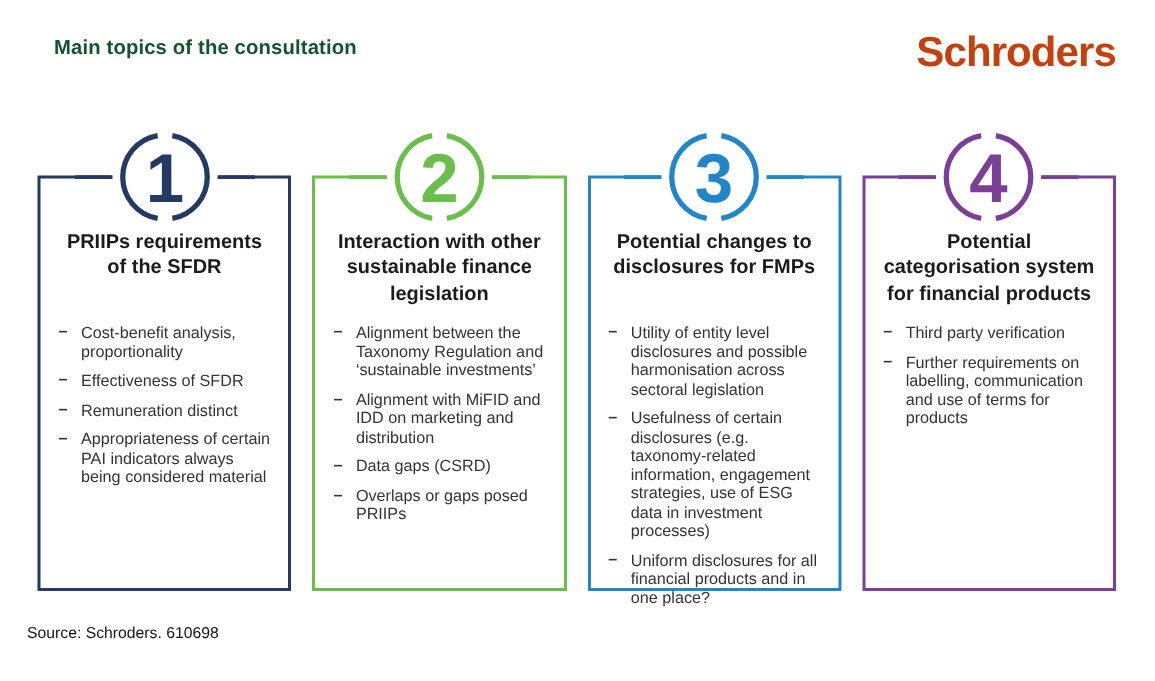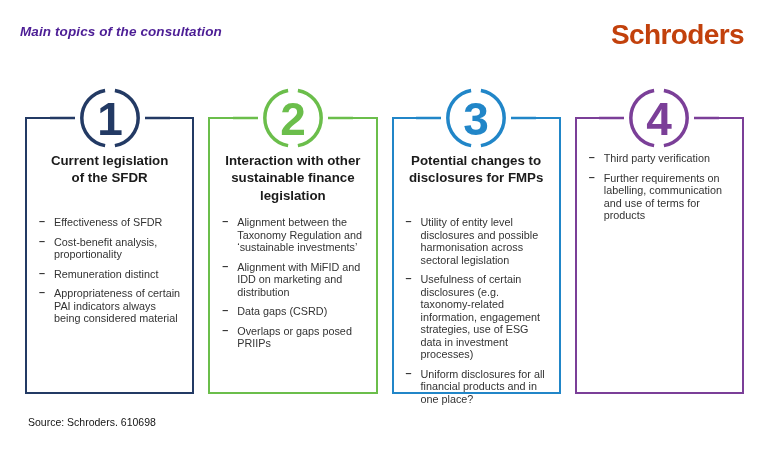--- a/index.html
+++ b/index.html
@@ -3,22 +3,22 @@
 <meta charset="utf-8">
 <style>
   * { margin:0; padding:0; box-sizing:border-box; }
   html,body { background:#ffffff; }
   body { font-family:"Liberation Sans", sans-serif; }
   .slide {
     position:relative; width:770px; height:454px; background:#ffffff;
     overflow:hidden; margin:0 auto;
   }
   .page-title {
-    position:absolute; left:20px; top:24px;
-    font-size:13.5px; font-weight:bold; color:#4c1d95; letter-spacing:.1px;font-style:italic;
+    position:absolute; left:36px; top:24px;
+    font-size:13.5px; font-weight:bold; color:#14532d; letter-spacing:.1px;
   }
   .logo {
     position:absolute; right:26px; top:19px;
     font-size:28px; font-weight:bold; color:#c2410c; letter-spacing:-0.6px;
   }
   .columns {
     position:absolute; left:25px; right:26px; top:117px; height:277px;
     display:flex; gap:14px;
   }
   .column {
@@ -40,21 +40,21 @@
   ul.topics { list-style:none; padding:0 3px 0 7px; }
   ul.topics li {
     position:relative; padding-left:15px; margin-bottom:7px;
     font-size:10.8px; line-height:1.16; color:#333333;
   }
   ul.topics li::before {
     content:"\2013"; position:absolute; left:0; top:-1px;
     color:#333333; font-weight:bold;
   }
   .source {
-    position:absolute; left:28px; top:416px;
+    position:absolute; left:18px; top:416px;
     font-size:10.5px; color:#141414;
   }
   svg text.num {
     font-family:"Liberation Sans", sans-serif;
     font-weight:bold; font-size:46px; fill:currentColor;
   }
 </style>
 </head>
 <body>
 
@@ -65,25 +65,25 @@
 
   <div class="columns">
 
     <div class="column" style="--accent: #233a64;">
       <svg class="ornament" width="124" height="64" viewBox="0 0 124 64">
         <rect x="26" y="27" width="72" height="10" fill="#ffffff"></rect>
         <path d="M2,32 H27 M97,32 H122" stroke="currentColor" stroke-width="2.5" fill="none"></path>
         <path d="M66.9,4.4 A28,28 0 0 1 66.9,59.6 M57.1,4.4 A28,28 0 0 0 57.1,59.6" stroke="currentColor" stroke-width="3.5" fill="none"></path>
         <text class="num" x="62" y="48.5" text-anchor="middle">1</text>
       </svg>
-      <div class="col-title">Current legislation
+      <div class="col-title">PRIIPs requirements
 of the SFDR</div>
       <ul class="topics">
+        <li>Cost-benefit analysis, proportionality</li>
         <li>Effectiveness of SFDR</li>
-        <li>Cost-benefit analysis, proportionality</li>
         <li>Remuneration distinct</li>
         <li>Appropriateness of certain PAI indicators always being considered material</li>
       </ul>
     </div>
 
     <div class="column" style="--accent: #6bbe4b;">
       <svg class="ornament" width="124" height="64" viewBox="0 0 124 64">
         <rect x="26" y="27" width="72" height="10" fill="#ffffff"></rect>
         <path d="M2,32 H27 M97,32 H122" stroke="currentColor" stroke-width="2.5" fill="none"></path>
         <path d="M66.9,4.4 A28,28 0 0 1 66.9,59.6 M57.1,4.4 A28,28 0 0 0 57.1,59.6" stroke="currentColor" stroke-width="3.5" fill="none"></path>
@@ -116,20 +116,23 @@
       </ul>
     </div>
 
     <div class="column" style="--accent: #7b3f98;">
       <svg class="ornament" width="124" height="64" viewBox="0 0 124 64">
         <rect x="26" y="27" width="72" height="10" fill="#ffffff"></rect>
         <path d="M2,32 H27 M97,32 H122" stroke="currentColor" stroke-width="2.5" fill="none"></path>
         <path d="M66.9,4.4 A28,28 0 0 1 66.9,59.6 M57.1,4.4 A28,28 0 0 0 57.1,59.6" stroke="currentColor" stroke-width="3.5" fill="none"></path>
         <text class="num" x="62" y="48.5" text-anchor="middle">4</text>
       </svg>
+      <div class="col-title">Potential
+categorisation system
+for financial products</div>
       <ul class="topics">
         <li>Third party verification</li>
         <li>Further requirements on labelling, communication and use of terms for products</li>
       </ul>
     </div>
 
   </div>
 
   <div class="source">Source: Schroders. 610698</div>
 </div>

